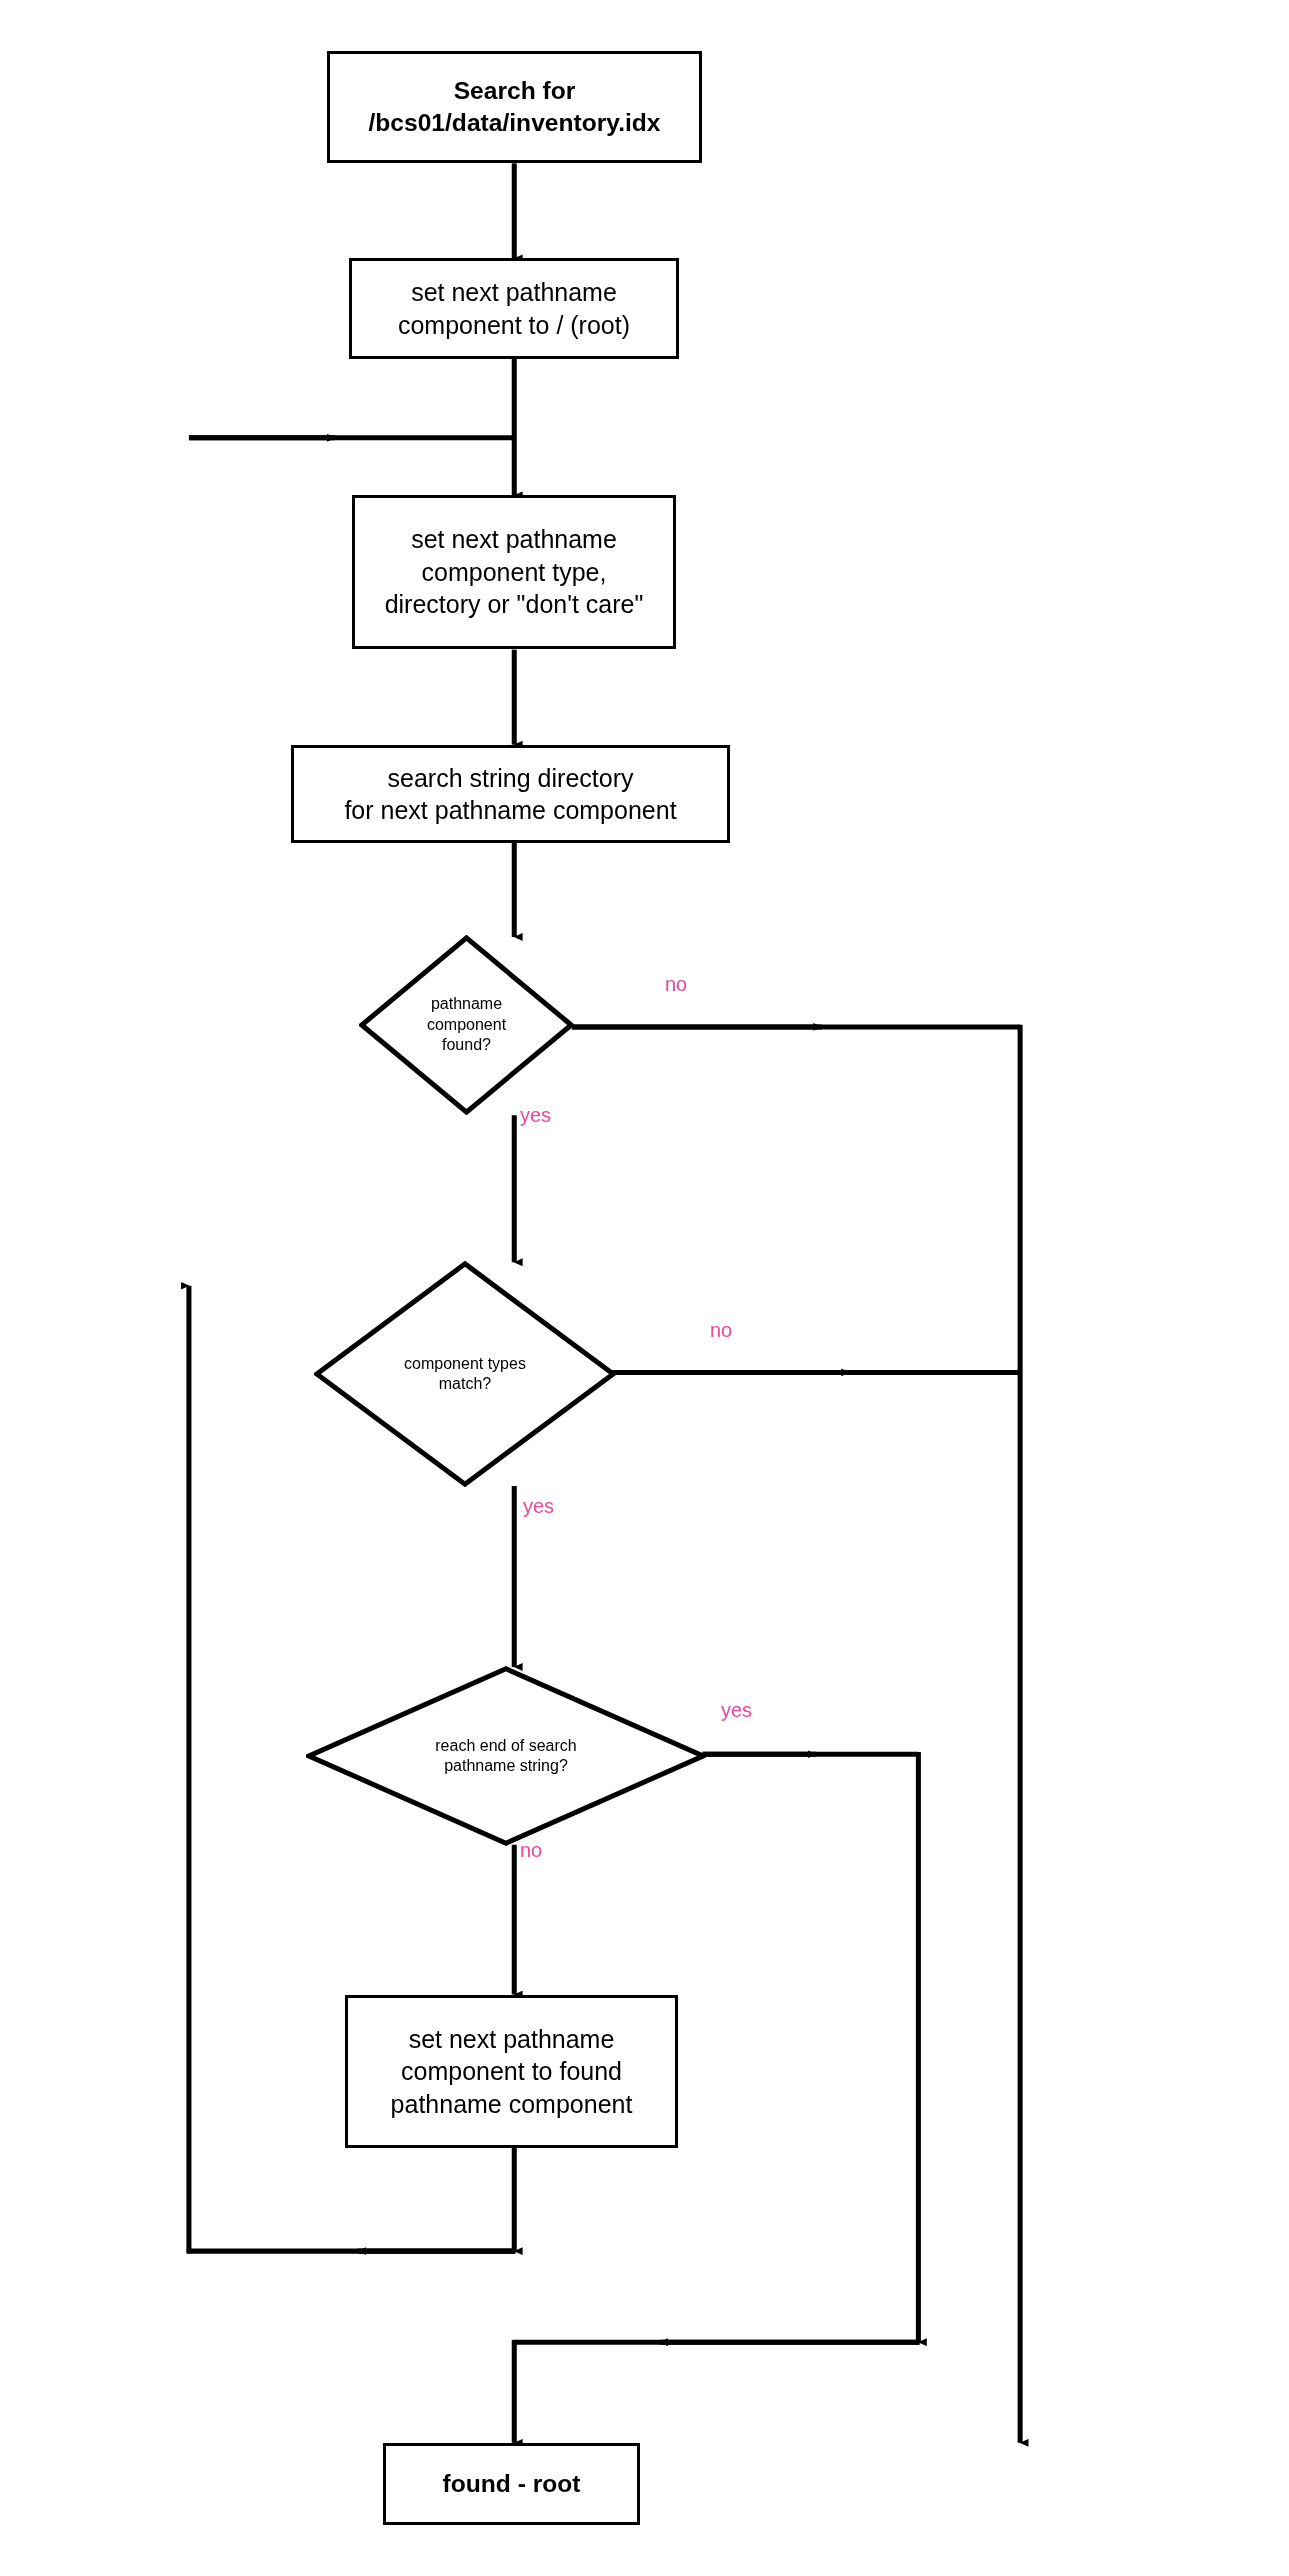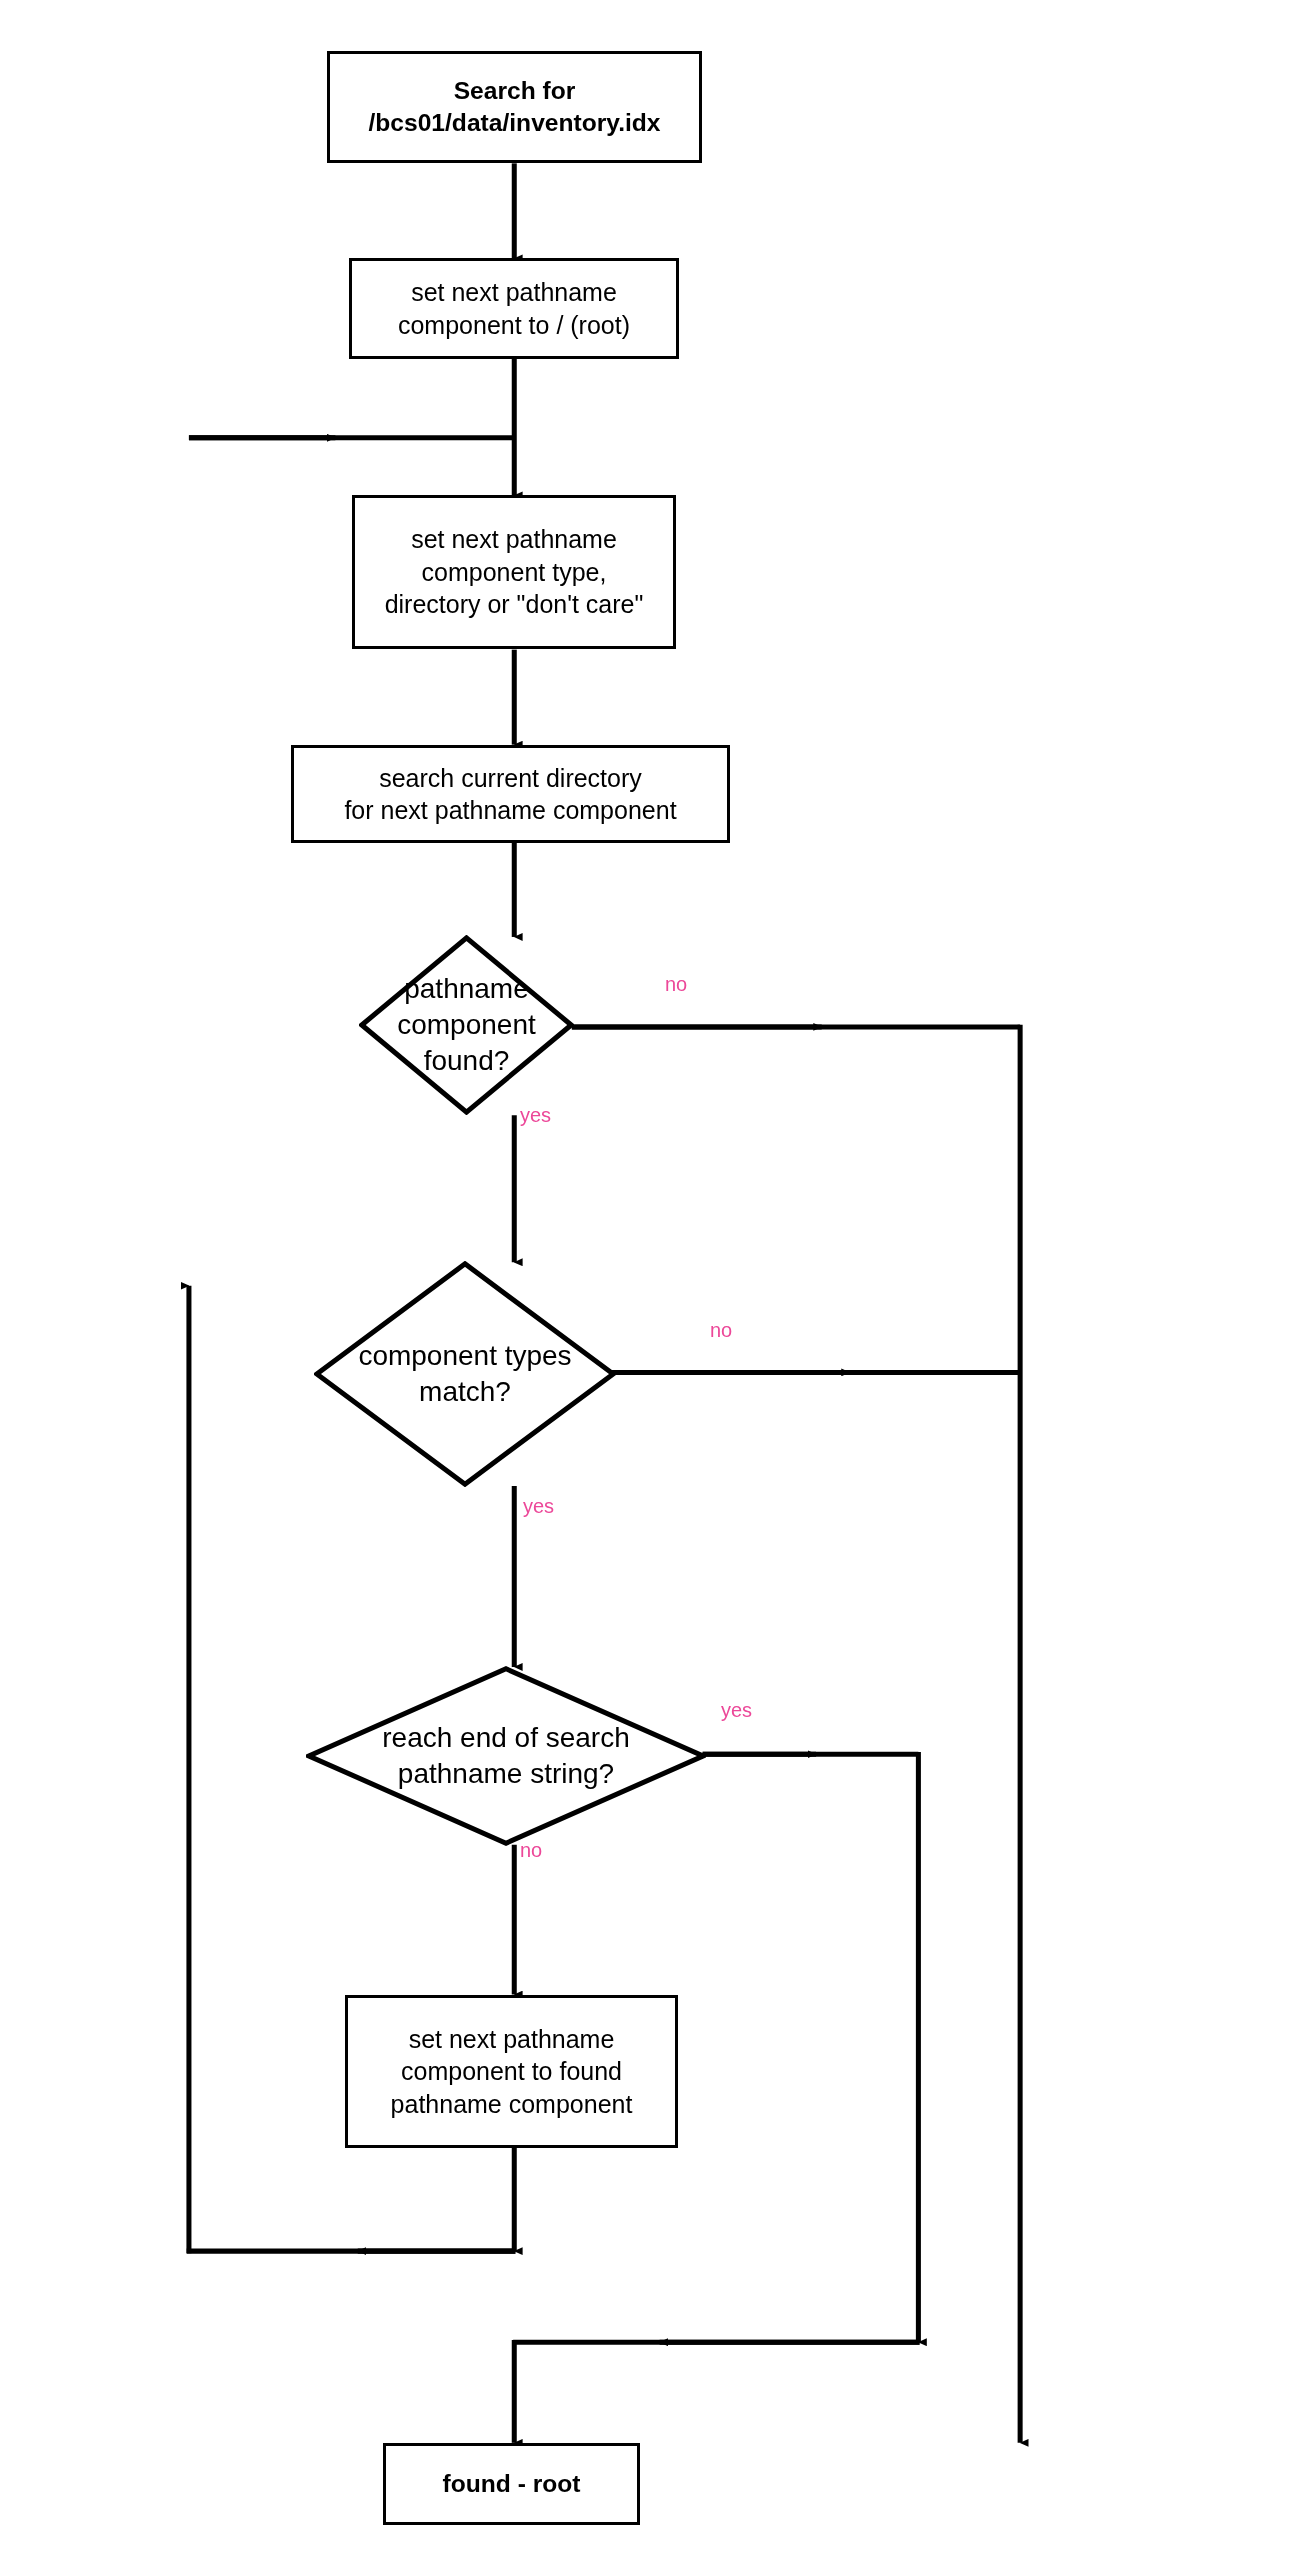--- a/index.html
+++ b/index.html
@@ -16,21 +16,21 @@
 
   .node .txt{line-height:1.30;white-space:pre-line;color:#000000;}
 
   .t-start .txt{font-size:24.6px;font-weight:bold;}
   .t-proc  .txt{font-size:25px;font-weight:normal;}
   .t-term  .txt{font-size:24.6px;font-weight:bold;}
 
   .diamond{position:absolute;}
   .diamond .dtxt{position:absolute;left:0;top:0;width:100%;height:100%;
       display:flex;align-items:center;justify-content:center;text-align:center;
-      font-size:28px;line-height:1.28;white-space:pre-line;color:#000000;}
+      font-size:16px;line-height:1.28;white-space:pre-line;color:#000000;}
 
   .edgelabel{position:absolute;font-size:20px;color:#ec4899;white-space:nowrap;}
 </style>
 </head>
 <body>
 
 <div id="stage">
 
   <svg id="wires" viewBox="0 0 2306 4608" xmlns="http://www.w3.org/2000/svg">
     <defs>
@@ -100,21 +100,21 @@
 component to / (root)</span>
   </div>
 
   <div class="node proc t-proc" style="left:352px; top:495px; width:324px; height:154px;">
     <span class="txt">set next pathname
 component type,
 directory or "don't care"</span>
   </div>
 
   <div class="node proc t-proc" style="left:291px; top:745px; width:439px; height:98px;">
-    <span class="txt">search current directory
+    <span class="txt">search string directory
 for next pathname component</span>
   </div>
 
   <div class="node proc t-proc" style="left:345px; top:1995px; width:333px; height:153px;">
     <span class="txt">set next pathname
 component to found
 pathname component</span>
   </div>
 
   <div class="node term t-term" style="left:383px; top:2443px; width:257px; height:82px;">

